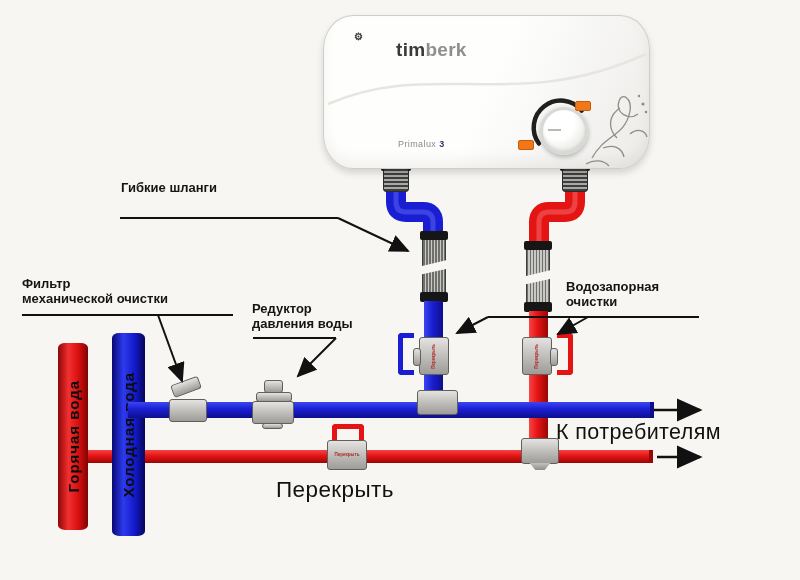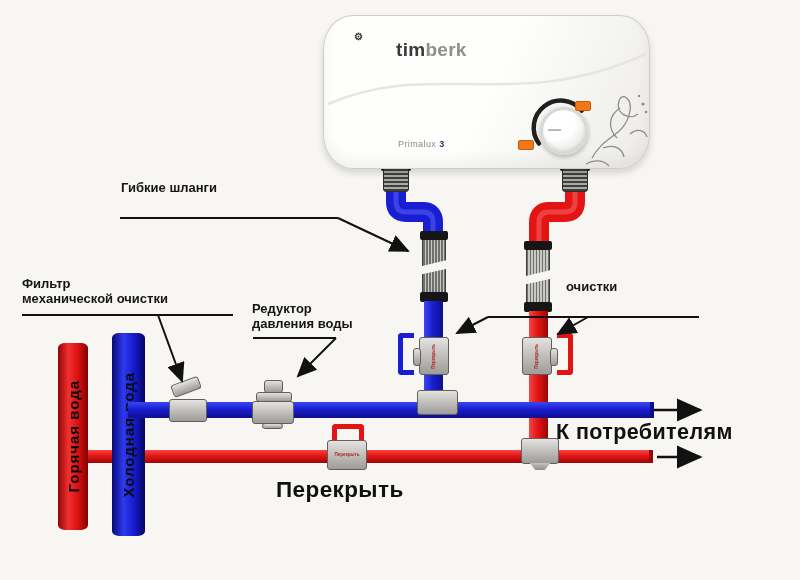--- a/index.html
+++ b/index.html
@@ -59,21 +59,21 @@
   .model .num{color:#2b3a66;font-weight:bold;}
   .knob{border-radius:50%;
         background:radial-gradient(circle at 35% 30%,#ffffff 42%,#ebebe8 72%,#c9c9c6 100%);
         border:3px solid #d8d8d5;
         box-shadow:0 2px 5px rgba(0,0,0,.28), inset 0 -2px 3px rgba(0,0,0,.08);}
   .knob-mark{width:13px;height:2px;background:#b9b9b6;}
   .badge{background:#f07818;border:1px solid #c85c08;border-radius:2px;}
 
   
   .note{font-weight:bold;font-size:13px;line-height:1.12;white-space:nowrap;color:#151515;}
-  .big-note{font-weight:bold;font-size:21.5px;letter-spacing:.4px;white-space:nowrap;color:#111;}
+  .big-note{font-weight:normal;font-size:21.5px;letter-spacing:.4px;white-space:nowrap;color:#111;}
 </style>
 </head>
 <body>
 
 <div id="canvas">
 
   <div class="abs z1 pipe-red-h" style="left:75px;top:450px;width:576px;height:13px;"></div>
   <div class="abs z1 endcap-red" style="left:649px;top:450px;width:4px;height:13px;"></div>
 
   <svg class="layer z2" width="800" height="580">
@@ -197,18 +197,19 @@
   </div>
   <div class="abs z9 note" style="left:22px;top:277px;">
     <div>Фильтр</div>
     <div>механической очистки</div>
   </div>
   <div class="abs z9 note" style="left:252px;top:302px;">
     <div>Редуктор</div>
     <div>давления воды</div>
   </div>
   <div class="abs z9 note" style="left:566px;top:280px;">
+    <div>Водозапорная</div>
     <div>очистки</div>
   </div>
   <div class="abs z9 big-note" style="left:556px;top:420px;">К потребителям</div>
   <div class="abs z9 big-note" style="left:276px;top:477px;font-size:22.5px;">Перекрыть</div>
 
 </div>
 
 </body></html>

